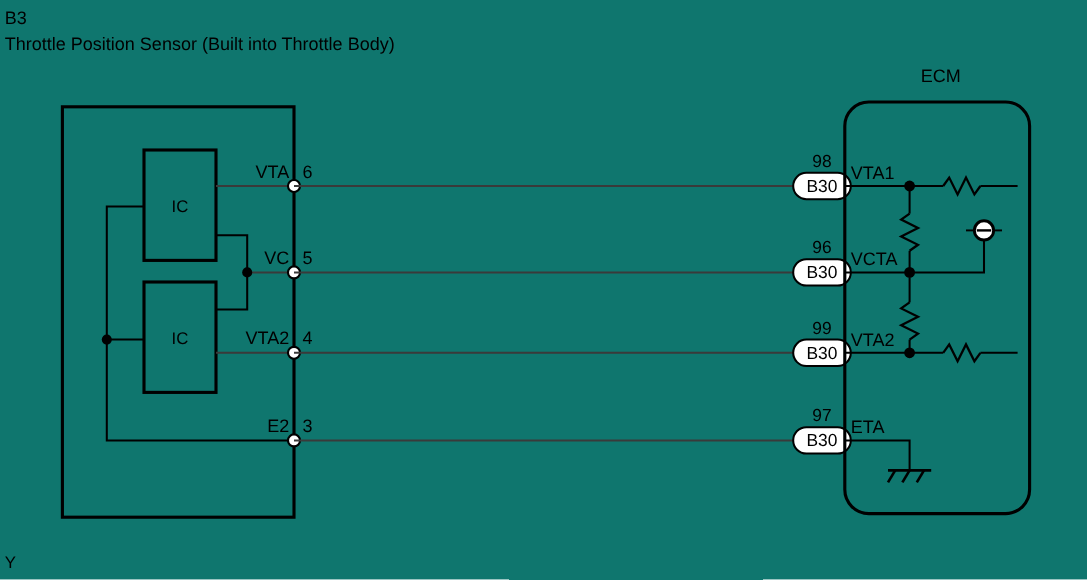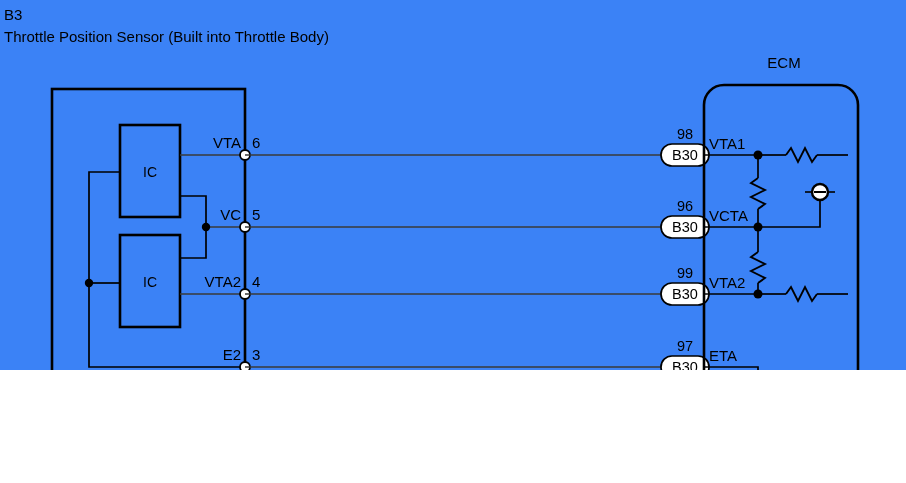--- a/index.html
+++ b/index.html
@@ -7,22 +7,22 @@
     padding: 0;
     background: #ffffff;
   }
   body {
     font-family: "Liberation Sans", sans-serif;
     color: #000000;
   }
   #diagram-root {
     position: relative;
     width: 906px;
-    height: 370px;
-    background: #3b82f6;
+    height: 483px;
+    background: #0f766e;
     overflow: hidden;
   }
   svg.wiring {
     position: absolute;
     left: 0;
     top: 0;
     width: 906px;
     height: 483px;
   }
   text {

